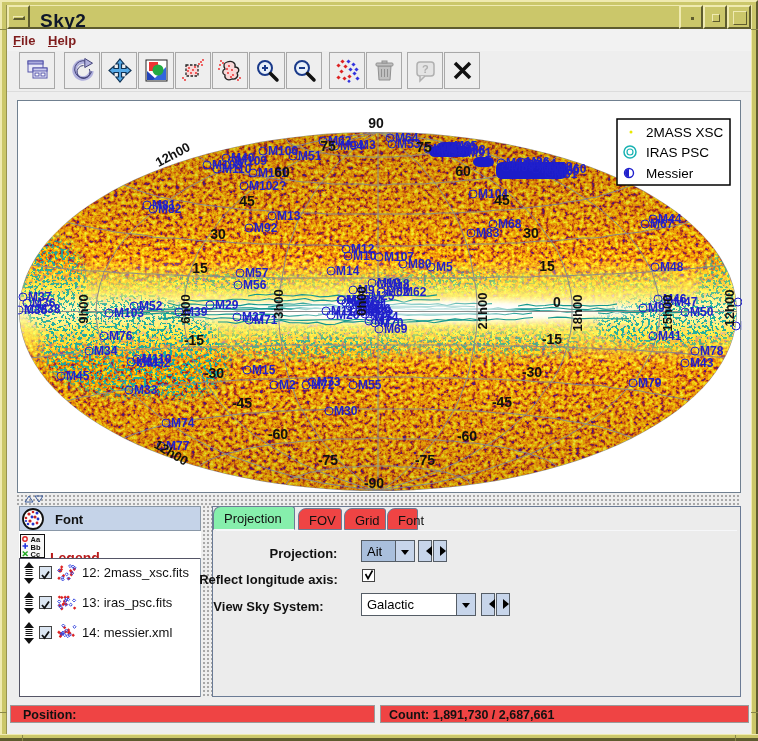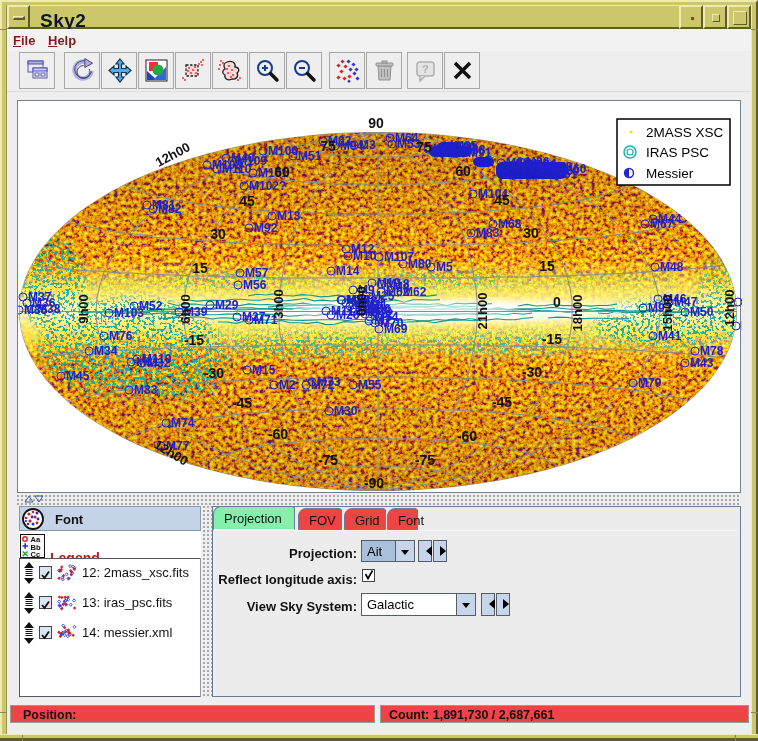--- a/index.html
+++ b/index.html
@@ -39,21 +39,21 @@
 .axhdr{left:19px;top:506px;width:182px;height:25px;background:#c5d3e8;border:1px solid #8a98a8}
 .axhdr .t{position:absolute;left:35px;top:5px;font-size:13px;font-weight:bold;color:#111}
 .legrow{left:19px;top:531px;width:182px;height:27px;background:#fff}
 .legrow .t{position:absolute;left:31px;top:19px;font-size:14px;font-weight:bold;color:#b91c1c}
 .listbox{left:19px;top:558px;width:181px;height:139px;background:#fff;border:1px solid #556;border-right:none}
 .lrow{position:absolute;font-size:13px;font-weight:normal;color:#111}
 
 .tabs-area{left:212px;top:506px;width:529px;height:191px;background:#ececec;border:1px solid #6b7b95}
 .tab{position:absolute;height:24px;font-size:13px;color:#111;border:1px solid #6b7b95;border-radius:8px 3px 0 0;background:#ef4444;padding:4px 10px 0 10px}
 .tab.sel{background:#86efac;font-weight:normal;border-bottom:1px solid #f6f7f9}
-.ctl-label{position:absolute;font-size:13px;font-weight:bold;color:#111;text-align:right}
+.ctl-label{position:absolute;font-size:13px;font-weight:bold;color:#111;text-align:center}
 .combo{position:absolute;border:1px solid #555d66;display:flex}
 .combo .val{font-size:13px;color:#000;padding:3px 4px 0 5px;flex:1}
 .combo .arr{width:19px;background:#c7d5ea;border-left:1px solid #555d66;position:relative}
 .combo .arr:after{content:"";position:absolute;left:5px;top:9px;border:4px solid transparent;border-top:5px solid #000}
 .spin{position:absolute;width:14px;height:22px;background:#c7d5ea;border:1px solid #555d66}
 .cbx{position:absolute;width:13px;height:13px;background:#fff;border:1px solid #444}
 .cbx svg{position:absolute;left:0;top:0}
 .spin:after{content:"";position:absolute;top:5px;border:5px solid transparent}
 .spin.l:after{left:2px;border-right:6px solid #000}
 .spin.r:after{left:6px;border-left:6px solid #000}

